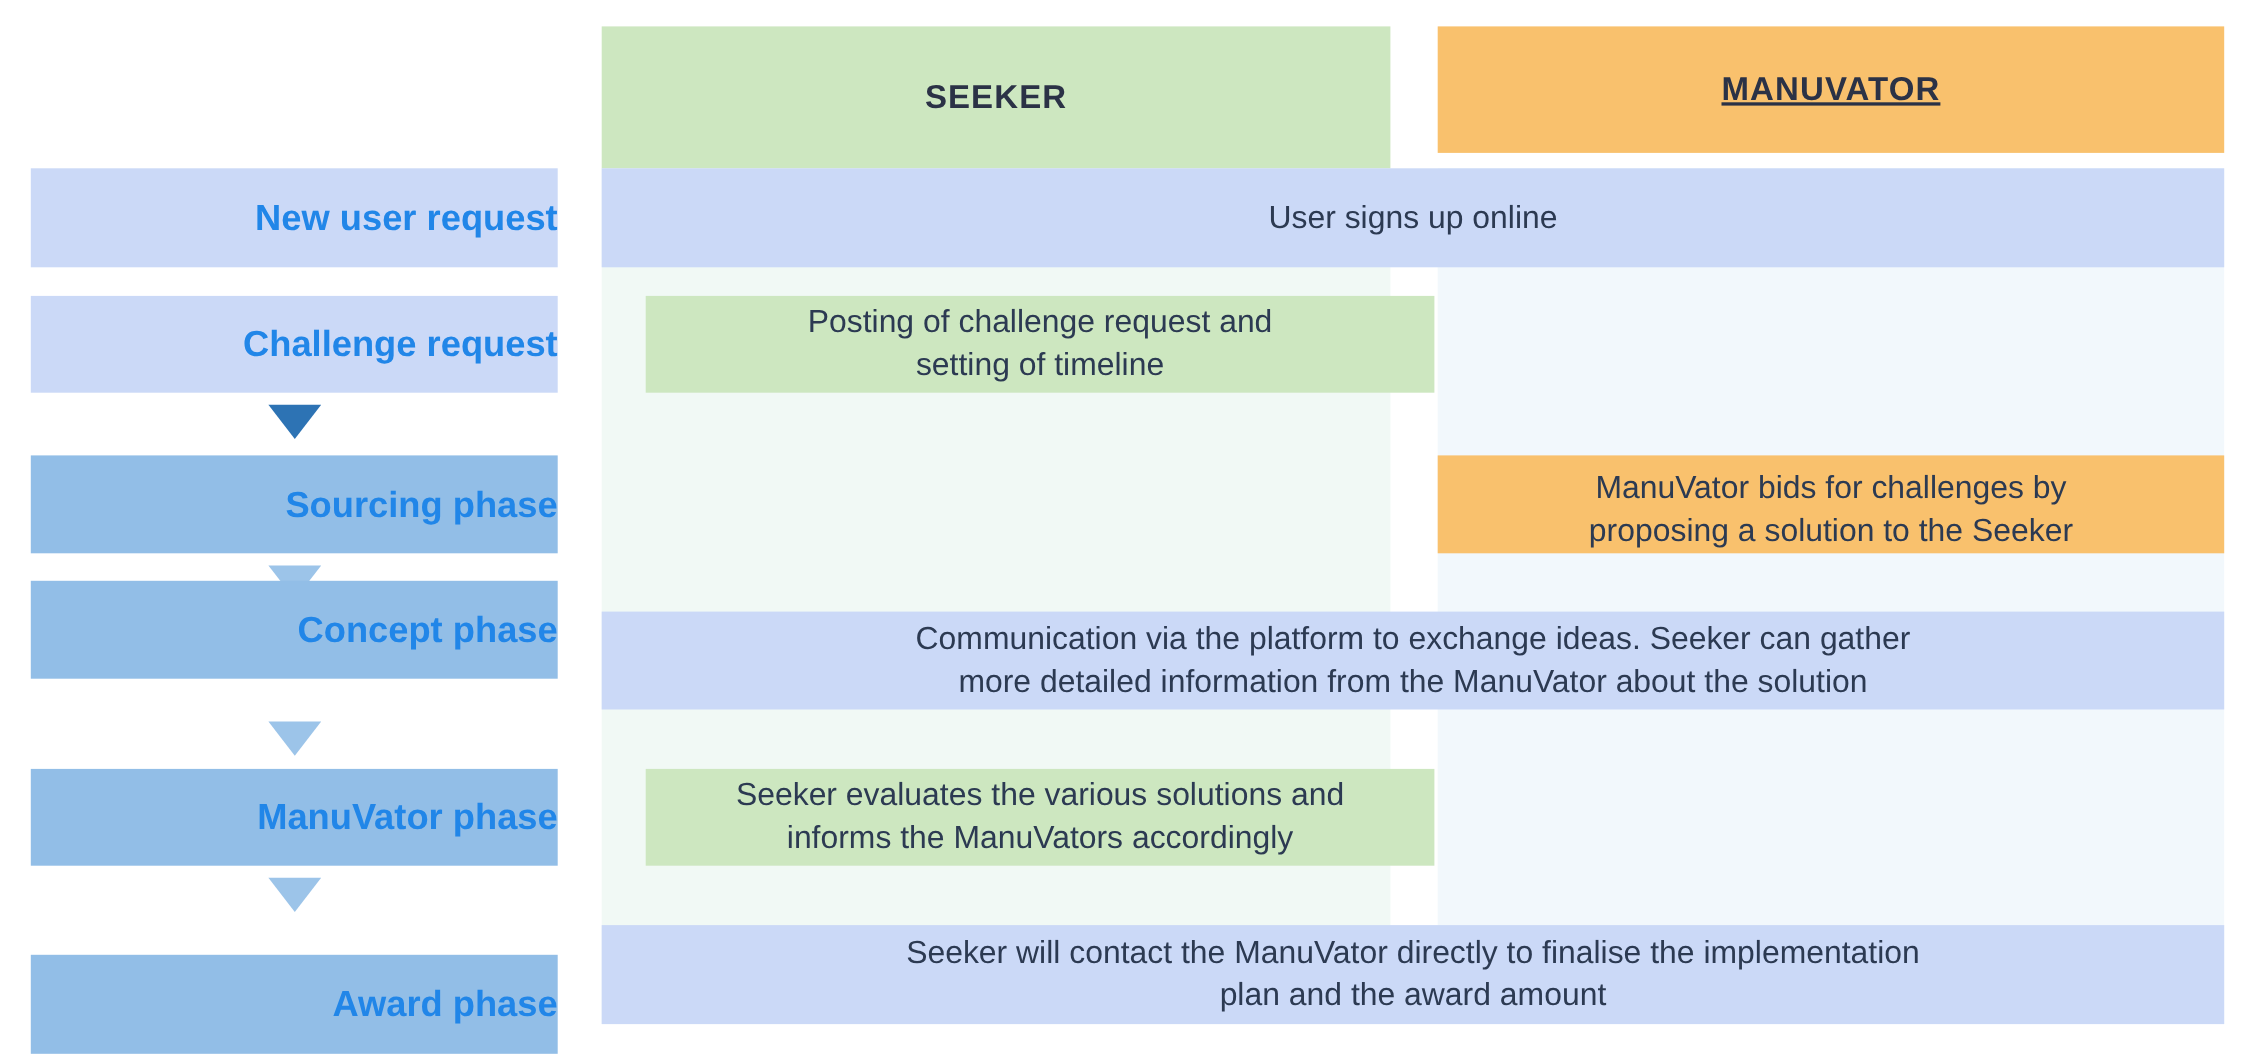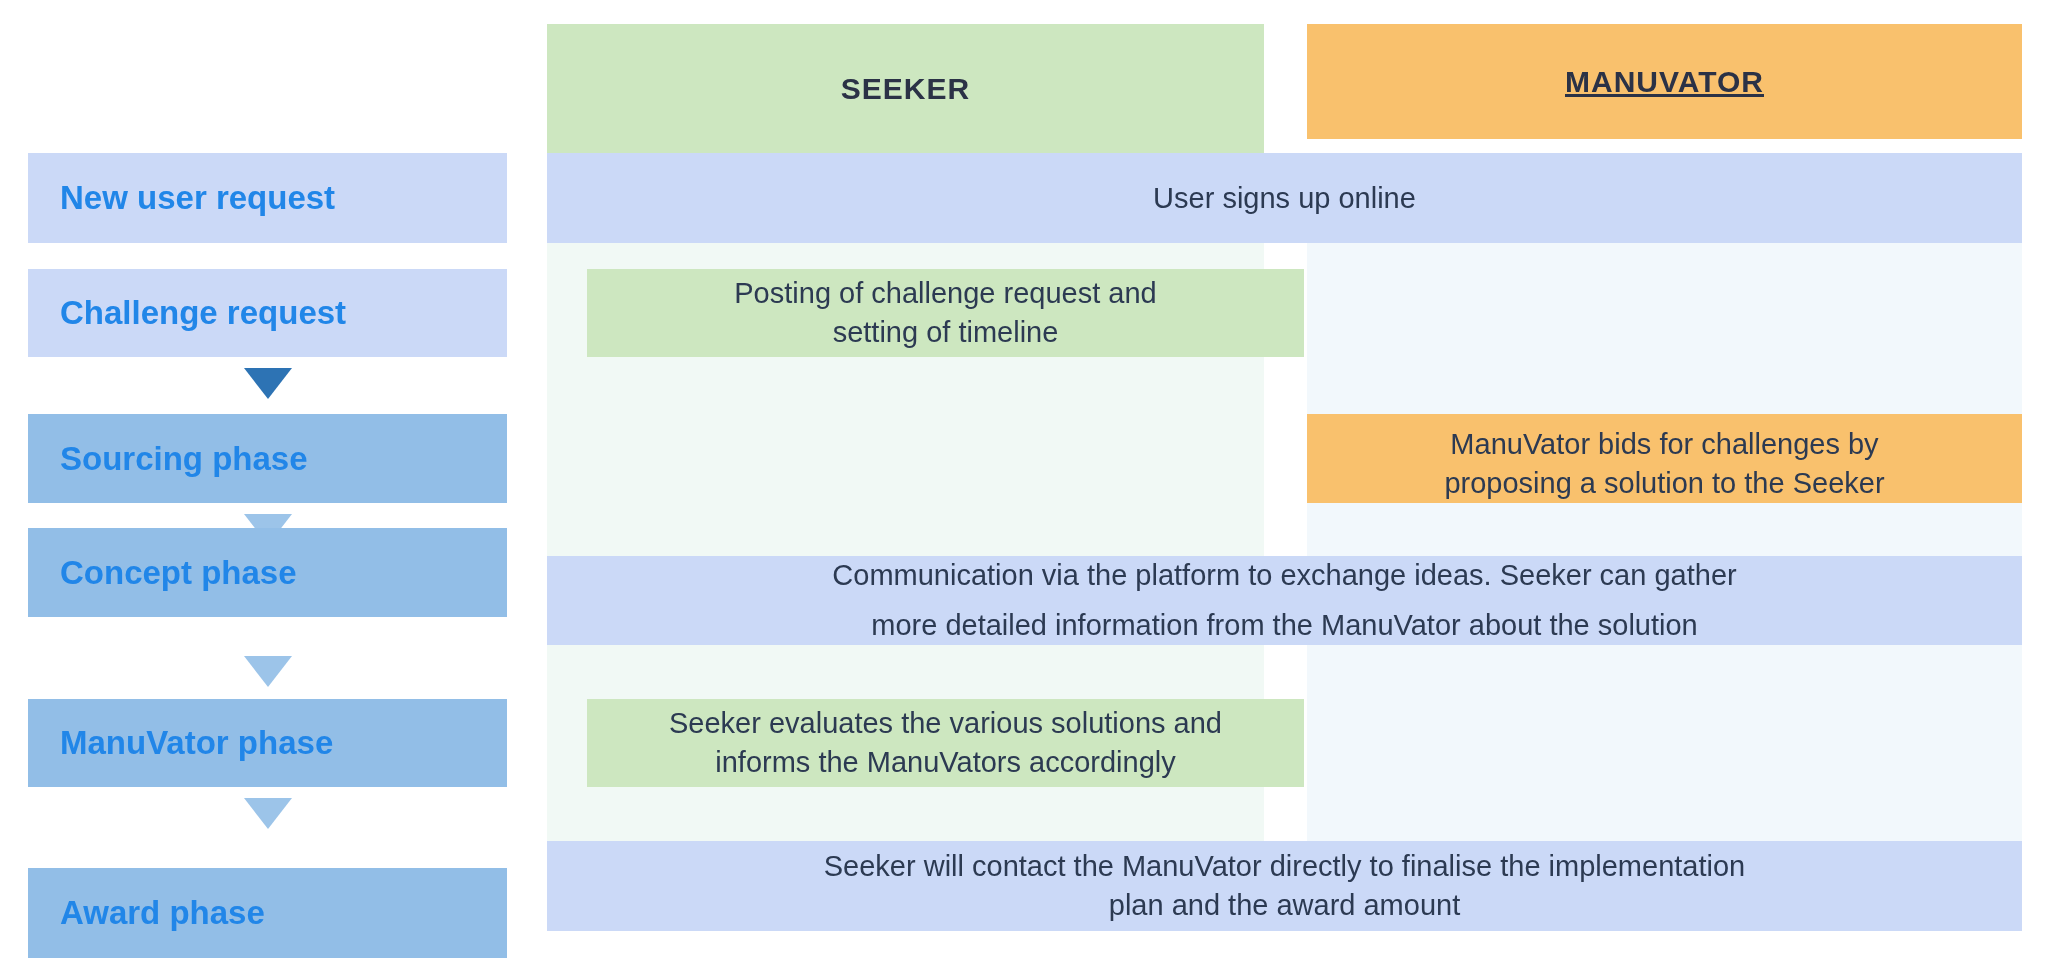--- a/index.html
+++ b/index.html
@@ -36,21 +36,21 @@
   .col-header.manuvator{left:1307px;top:24px;width:715px;height:115px;background:var(--manuvator-header);text-decoration:underline;}
 
   
   .track{top:153px;height:778px;}
   .track.seeker{left:547px;width:717px;background:var(--seeker-light);}
   .track.manuvator{left:1307px;width:715px;background:var(--manuvator-light);}
 
   
   .phase{
     left:28px;width:479px;
-    display:flex;align-items:center;justify-content:flex-start;
+    display:flex;align-items:center;justify-content:flex-end;
     font-weight:bold;font-size:33px;color:var(--label-text);padding-left:32px;
   }
   .phase.light{background:var(--phase-light);}
   .phase.medium{background:var(--phase-medium);}
   .phase.p1{top:153px;height:90px;}
   .phase.p2{top:269px;height:88px;}
   .phase.p3{top:414px;height:89px;}
   .phase.p4{top:528px;height:89px;}
   .phase.p5{top:699px;height:88px;}
   .phase.p6{top:868px;height:90px;}
@@ -76,21 +76,21 @@
   }
   .step.blue{background:var(--blue-row);}
   .step.green{background:var(--seeker-header);margin-left:40px;}
   .step.orange{background:var(--manuvator-header);justify-content:flex-end;}
   .step.span-both{left:547px;width:1475px;}
   .step.span-seeker{left:547px;width:717px;}
   .step.span-manuvator{left:1307px;width:715px;}
   .step.r1{top:153px;height:90px;}
   .step.r2{top:269px;height:88px;}
   .step.r3{top:414px;height:89px;}
-  .step.r4{top:556px;height:89px;justify-content:space-between;}
+  .step.r4{top:556px;height:89px;}
   .step.r5{top:699px;height:88px;}
   .step.r6{top:841px;height:90px;}
 </style>
 </head>
 <body>
 
 <div class="canvas">
 
   <div class="abs track seeker"></div>
   <div class="abs track manuvator"></div>

